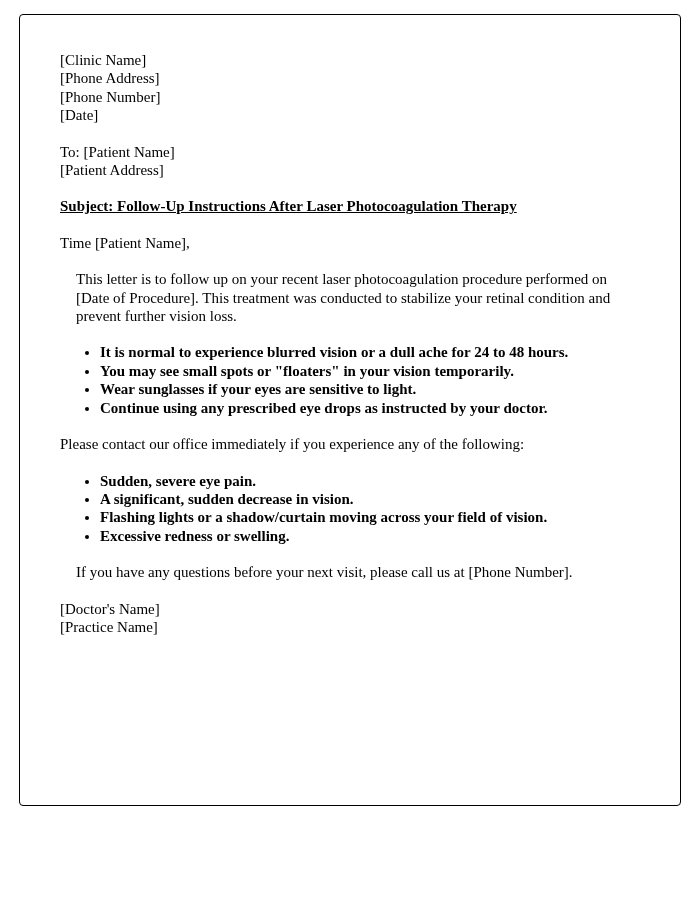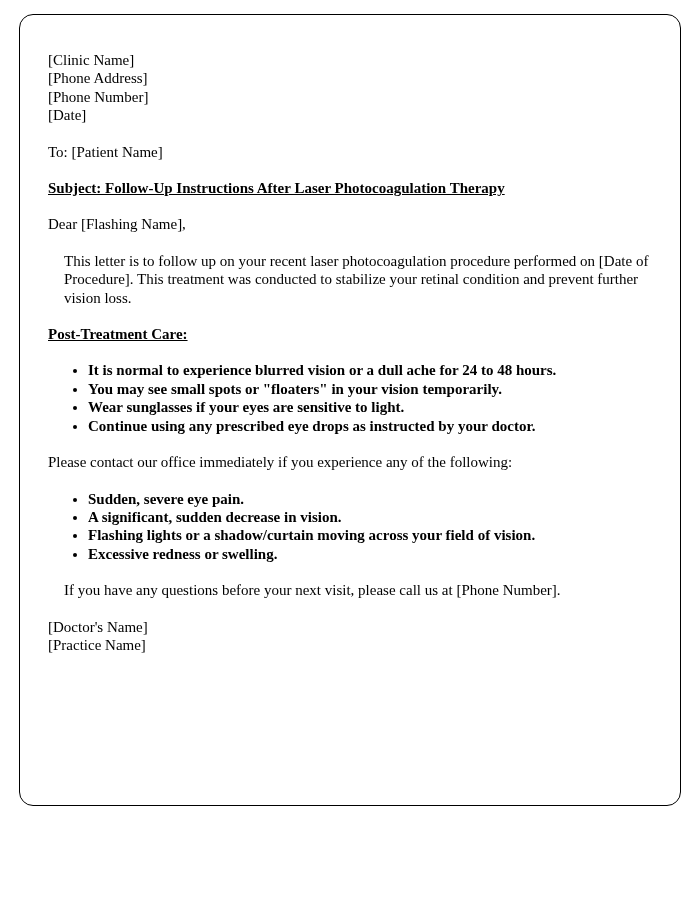--- a/index.html
+++ b/index.html
@@ -10,22 +10,22 @@
     height: 900px;
     font-family: "Liberation Serif", serif;
     color: #000000;
   }
   .page {
     box-sizing: border-box;
     width: 662px;
     height: 792px;
     margin: 14px 0 0 19px;
     border: 1px solid #000000;
-    border-radius: 14px;
-    padding: 36px 28px;
+    border-radius: 4px;
+    padding: 36px 40px;
     font-size: 15px;
     line-height: 18.4px;
     overflow: hidden;
   }
   .block { margin: 0 0 18px 0; }
   .line { white-space: pre-wrap; }
   .bold { font-weight: bold; text-decoration: underline; }
   ul.bullets {
     margin: 0 0 18px 0;
     padding-left: 40px;
@@ -41,29 +41,29 @@
 
   <div class="block">
     <div class="line">[Clinic Name]</div>
     <div class="line">[Phone Address]</div>
     <div class="line">[Phone Number]</div>
     <div class="line">[Date]</div>
   </div>
 
   <div class="block">
     <div class="line">To: [Patient Name]</div>
+    <div class="line">[Patient Address]</div>
   </div>
 
   <div class="block bold">Subject: Follow-Up Instructions After Laser Photocoagulation Therapy</div>
 
-  <div class="block">Dear [Flashing Name],</div>
+  <div class="block">Time [Patient Name],</div>
 
   <p class="para">This letter is to follow up on your recent laser photocoagulation procedure performed on [Date of Procedure]. This treatment was conducted to stabilize your retinal condition and prevent further vision loss.</p>
 
-  <div class="block bold">Post-Treatment Care:</div>
 
   <ul class="bullets">
     <li class="line">It is normal to experience blurred vision or a dull ache for 24 to 48 hours.</li>
     <li class="line">You may see small spots or "floaters" in your vision temporarily.</li>
     <li class="line">Wear sunglasses if your eyes are sensitive to light.</li>
     <li class="line">Continue using any prescribed eye drops as instructed by your doctor.</li>
   </ul>
 
   <div class="block">
     <div class="line">Please contact our office immediately if you experience any of the following:</div>

